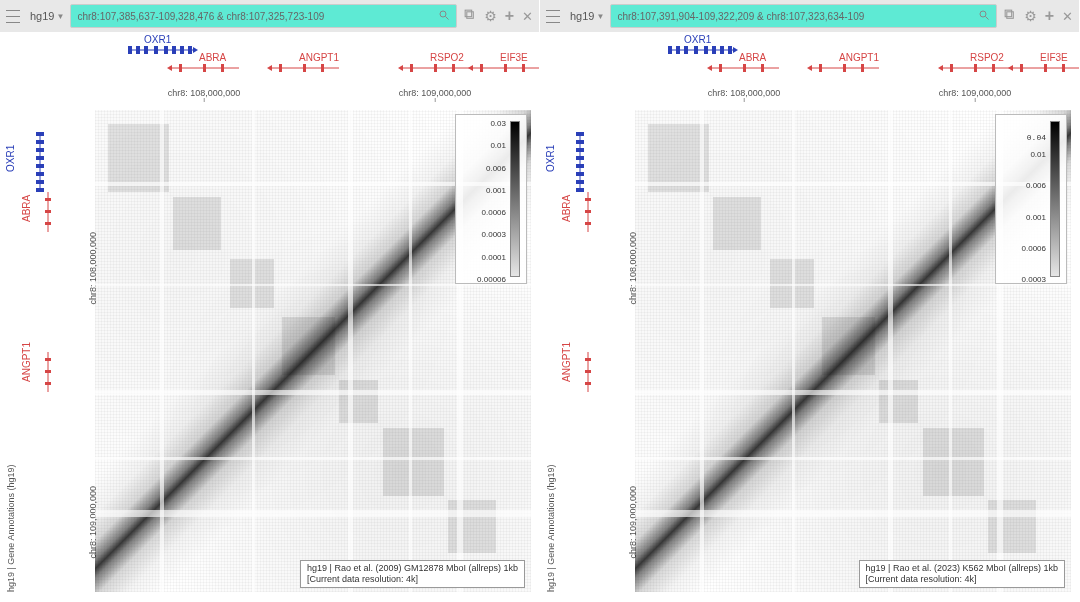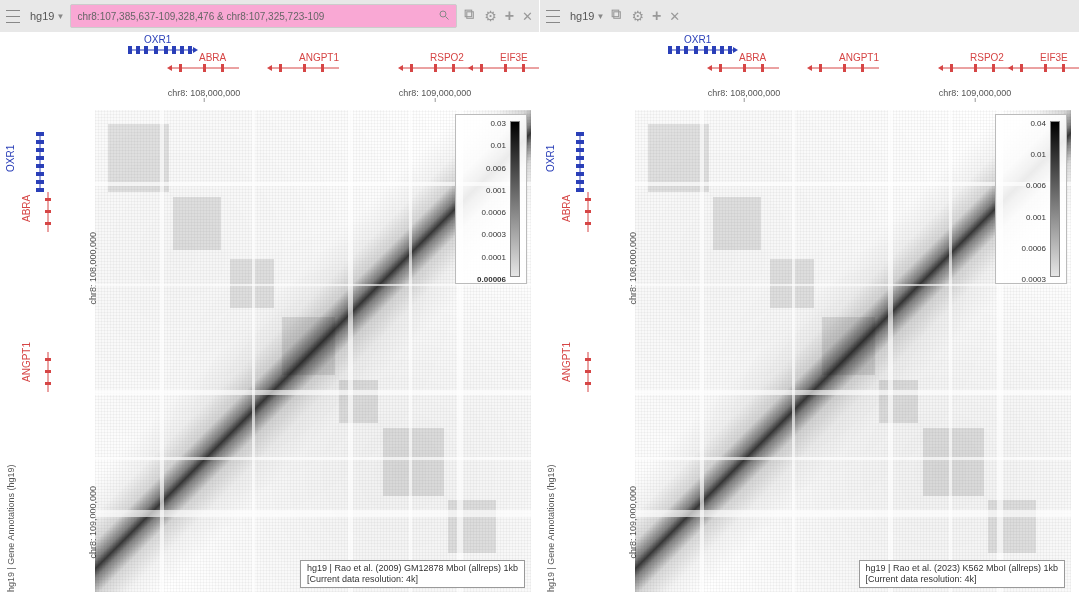--- a/index.html
+++ b/index.html
@@ -3,21 +3,21 @@
 <meta charset="utf-8">
 <style>
   * { box-sizing: border-box; margin: 0; padding: 0; }
   body { font-family: Arial, Helvetica, sans-serif; font-size: 11px; color: #333; background: #fff; }
   .app { width: 1080px; height: 602px; display: flex; }
   .panel { flex: 1; display: flex; flex-direction: column; border-right: 1px solid #fff; position: relative; }
   .toolbar { height: 32px; background: #e8e8e8; display: flex; align-items: center; padding: 0 6px; gap: 6px; }
   .menu-btn { width: 18px; height: 18px; display: flex; flex-direction: column; justify-content: space-around; cursor: pointer; }
   .menu-btn span { height: 1px; background: #888; width: 14px; }
   .assembly-select { background: transparent; border: none; font-size: 11px; color: #555; display: flex; align-items: center; gap: 2px; cursor: pointer; }
-  .coord-input { flex: 1; height: 24px; border: 1px solid #ccc; border-radius: 2px; background: #f9a8d4; padding: 0 24px 0 6px; font-size: 10px; color: #666; position: relative; display: flex; align-items: center; overflow: hidden; white-space: nowrap; }
+  .coord-input { flex: 1; height: 24px; border: 1px solid #ccc; border-radius: 2px; background: #5eead4; padding: 0 24px 0 6px; font-size: 10px; color: #666; position: relative; display: flex; align-items: center; overflow: hidden; white-space: nowrap; }
   .search-icon { position: absolute; right: 6px; top: 50%; transform: translateY(-50%); color: #888; }
   .tool-icons { display: flex; gap: 8px; align-items: center; color: #999; }
   .tool-icons span { cursor: pointer; font-size: 14px; }
 
   .viz-area { flex: 1; position: relative; background: #fff; overflow: hidden; }
 
   
   .gene-track-top { position: absolute; top: 2px; left: 95px; right: 8px; height: 46px; }
   .gene-blue { position: absolute; top: 2px; }
   .gene-blue .gene-name { fill: #2a3fb8; font-size: 10px; font-weight: 500; }
@@ -245,39 +245,46 @@
           </div>
           <div class="legend">
             <div class="bar"></div>
             <div class="tick" style="top: 4px;">0.03</div>
             <div class="tick" style="top: 26.2857px;">0.01</div>
             <div class="tick" style="top: 48.5714px;">0.006</div>
             <div class="tick" style="top: 70.8571px;">0.001</div>
             <div class="tick" style="top: 93.1429px;">0.0006</div>
             <div class="tick" style="top: 115.429px;">0.0003</div>
             <div class="tick" style="top: 137.714px; margin-left: 36px;">0.0001</div>
-            <div class="tick" style="top: 160px; font-weight: bold;">0.00006</div>
+            <div class="tick" style="top: 160px;">0.00006</div>
           </div>
           <div class="label-box">
             <div>hg19 | Rao et al. (2009) GM12878 MboI (allreps) 1kb</div>
             <div>[Current data resolution: 4k]</div>
           </div>
         </div>
       </div>
     </div>
     <div class="panel">
       <div class="toolbar">
         <div class="menu-btn">
           <span></span>
           <span></span>
           <span></span>
         </div>
         <div class="assembly-select">
           <span>hg19</span>
           <span style="font-size:8px;color:#888;">▼</span>
+        </div>
+        <div class="coord-input">
+          <span>chr8:107,391,904-109,322,209 &amp; chr8:107,323,634-109</span>
+          <span class="search-icon"><svg width="12" height="12" viewBox="0 0 24 24">
+              <circle cx="10" cy="10" r="6" fill="none" stroke="#888" stroke-width="2"></circle>
+              <line x1="15" y1="15" x2="21" y2="21" stroke="#888" stroke-width="2"></line>
+            </svg></span>
         </div>
         <div class="tool-icons">
           <span><svg width="13" height="13" viewBox="0 0 24 24">
               <rect x="7" y="7" width="12" height="12" fill="none" stroke="#999" stroke-width="2"></rect>
               <rect x="4" y="4" width="12" height="12" fill="none" stroke="#999" stroke-width="2"></rect>
             </svg></span>
           <span>⚙</span>
           <span style="font-weight: bold; font-size: 16px;">+</span>
           <span style="font-size: 13px;">✕</span>
         </div>
@@ -404,21 +411,21 @@
             <div class="white-streak" style="top: 36%; left: 0px; right: 0px; height: 0.6%;"></div>
             <div class="white-streak" style="left: 58%; top: 0px; bottom: 0px; width: 1.2%;"></div>
             <div class="white-streak" style="top: 58%; left: 0px; right: 0px; height: 1.2%;"></div>
             <div class="white-streak" style="left: 72%; top: 0px; bottom: 0px; width: 0.7%;"></div>
             <div class="white-streak" style="top: 72%; left: 0px; right: 0px; height: 0.7%;"></div>
             <div class="white-streak" style="left: 83%; top: 0px; bottom: 0px; width: 1.5%;"></div>
             <div class="white-streak" style="top: 83%; left: 0px; right: 0px; height: 1.5%;"></div>
           </div>
           <div class="legend">
             <div class="bar"></div>
-            <div class="tick" style="top: 4px;">0.04</div>
+            <div class="tick" style="top: 18px; font-family: Liberation Mono, monospace;">0.04</div>
             <div class="tick" style="top: 35.2px;">0.01</div>
             <div class="tick" style="top: 66.4px;">0.006</div>
             <div class="tick" style="top: 97.6px;">0.001</div>
             <div class="tick" style="top: 128.8px;">0.0006</div>
             <div class="tick" style="top: 160px;">0.0003</div>
           </div>
           <div class="label-box">
             <div>hg19 | Rao et al. (2023) K562 MboI (allreps) 1kb</div>
             <div>[Current data resolution: 4k]</div>
           </div>

